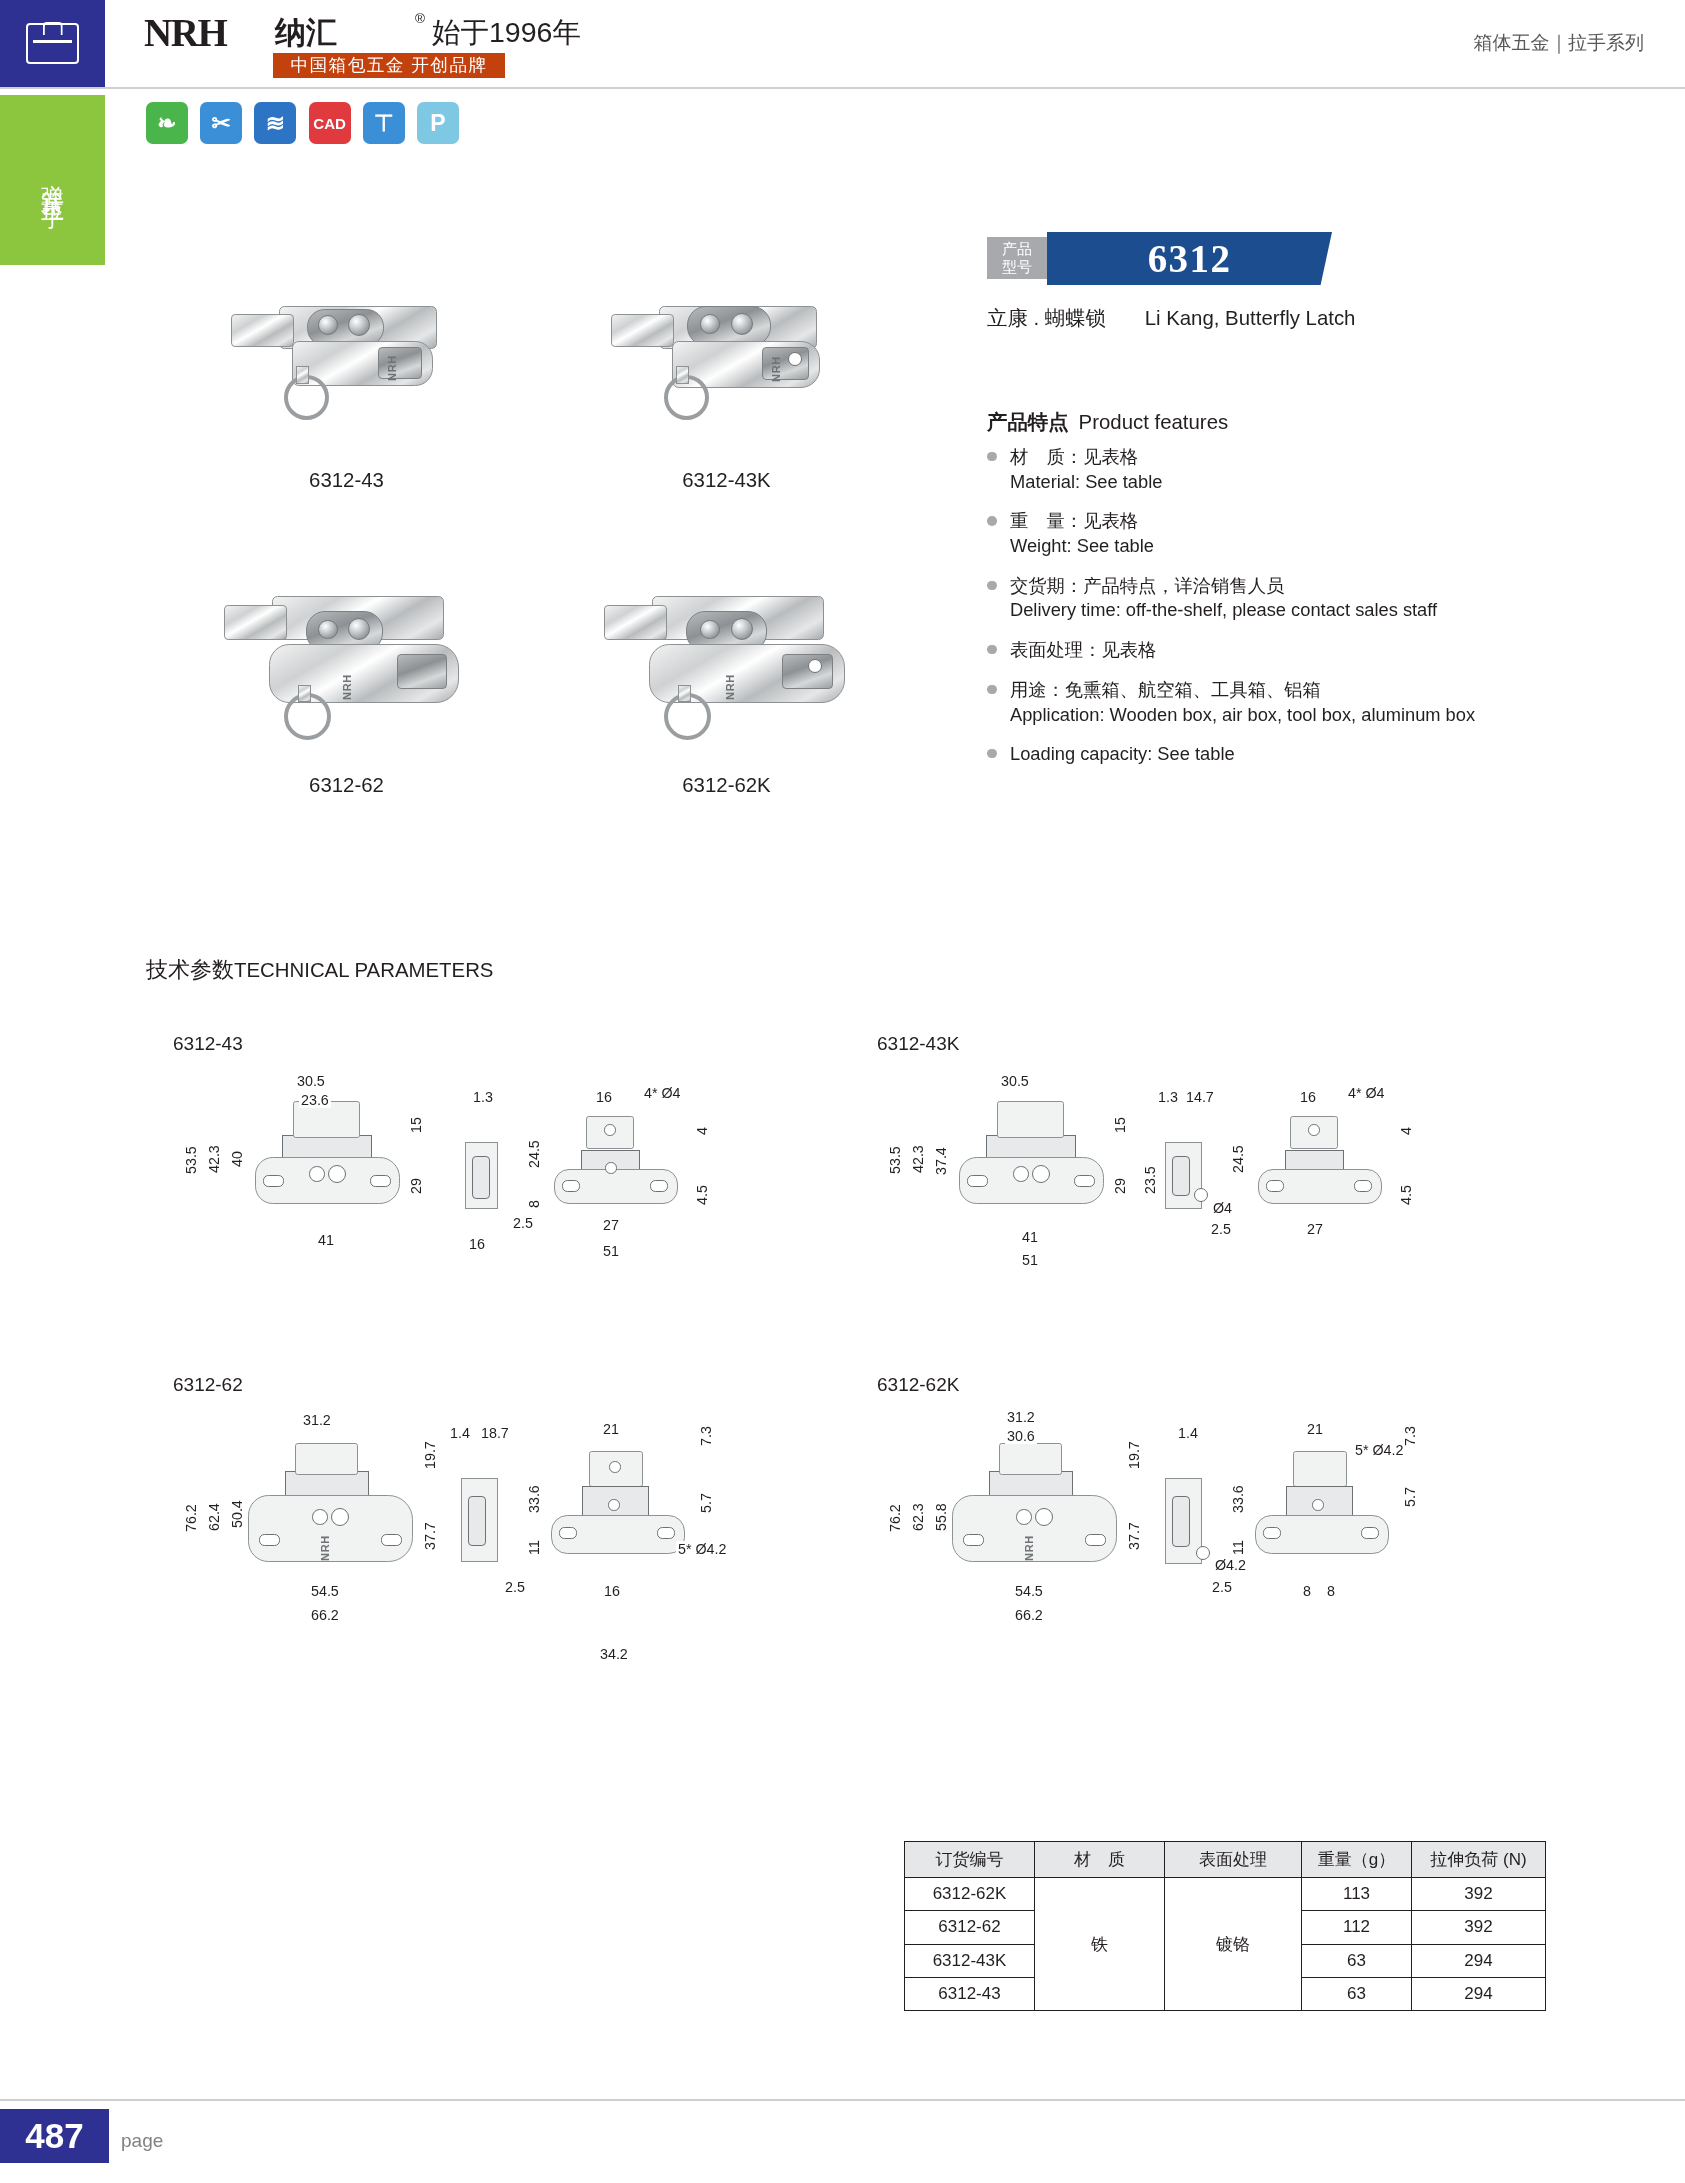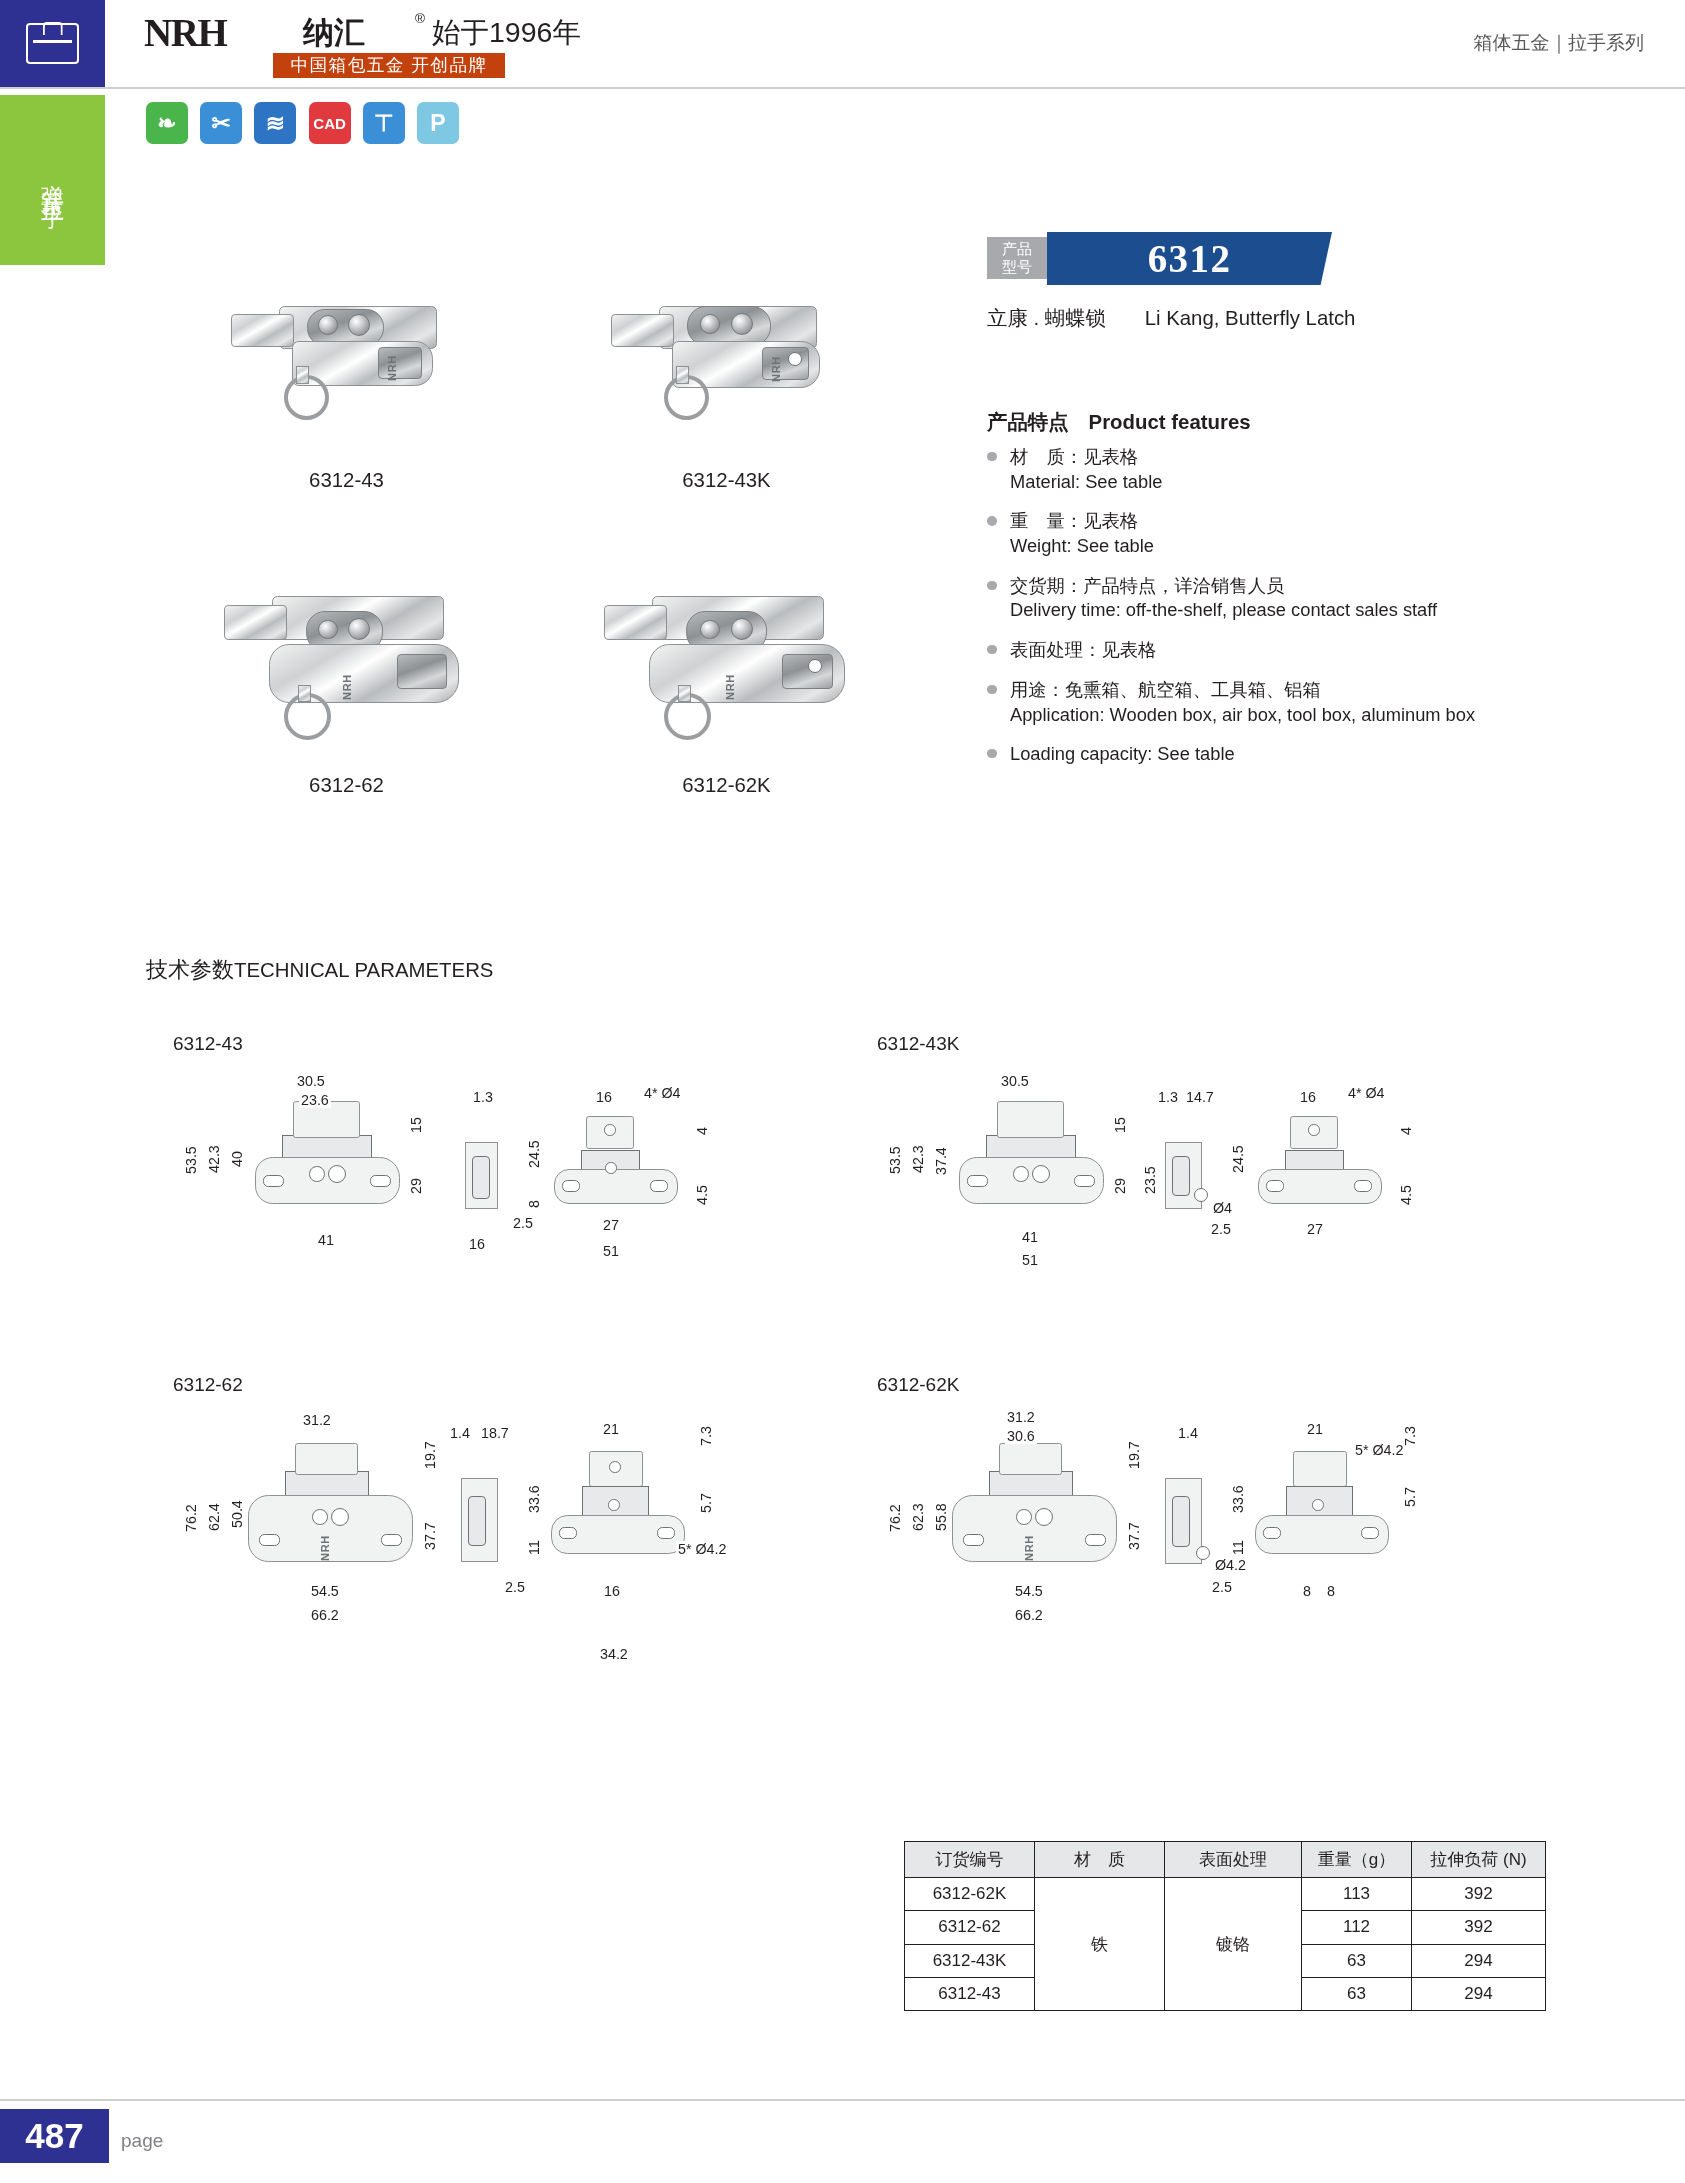--- a/index.html
+++ b/index.html
@@ -34,21 +34,21 @@
   .logo-icon:after{
     content:"";position:absolute;left:5.4px;top:15px;right:5.4px;height:2.7px;background:#ffffff;
   }
   #brand-nrh{
     position:absolute;left:144px;top:9.5px;
     font-size:39px;font-weight:bold;letter-spacing:-1.4px;color:#231f20;
     font-family:"Liberation Serif", serif;
   }
   #brand-cn{
     position:absolute;left:275px;top:12.2px;
-    font-size:31px;font-weight:bold;color:#231f20;margin-left:28px;
+    font-size:31px;font-weight:bold;color:#231f20;
   }
   #brand-reg{
     position:absolute;left:415px;top:11px;font-size:13.6px;color:#231f20;
   }
   #brand-since{
     position:absolute;left:432px;top:13.6px;font-size:28.5px;color:#231f20;
   }
   #brand-blue-bar{
     position:absolute;left:273px;top:53px;width:232px;height:24.5px;
     background:#c2410c;color:#ffffff;font-size:17.7px;letter-spacing:1.4px;
@@ -108,21 +108,21 @@
   #model-badge{
     position:absolute;left:60px;top:0;width:285px;height:53px;background:#1b4d8f;
     clip-path:polygon(0 0,100% 0,96% 100%,0 100%);
     color:#ffffff;font-size:39px;font-weight:bold;display:flex;align-items:center;justify-content:center;
     font-family:"Liberation Serif", serif;letter-spacing:1.4px;
   }
   #model-names{position:absolute;left:987px;top:304px;font-size:20.4px;text-align:right;}
   #model-names .cn{color:#231f20;}
   #model-names .en{color:#231f20;margin-left:33px;}
   #features-title{position:absolute;left:987px;top:408px;font-size:20.4px;font-weight:bold;}
-  #features-title span.en{font-weight:bold;margin-left:20px;}
+  #features-title span.en{font-weight:normal;margin-left:10px;}
   #features{position:absolute;left:987px;top:445px;width:625px;}
   .feat{margin-bottom:15px;position:relative;padding-left:23px;}
   .feat .bullet{position:absolute;left:0;top:6.8px;width:9.5px;height:9.5px;border-radius:50%;background:#a7a9ac;}
   .feat .cn{font-size:18.3px;line-height:1.35;color:#231f20;}
   .feat .en{font-size:18.3px;line-height:1.35;color:#231f20;}
   
   #tech-title{position:absolute;left:146px;top:955px;font-size:22px;}
   #tech-title .en{font-size:20.4px;}
   .tech-block-label{position:absolute;font-size:19px;color:#231f20;}
   

